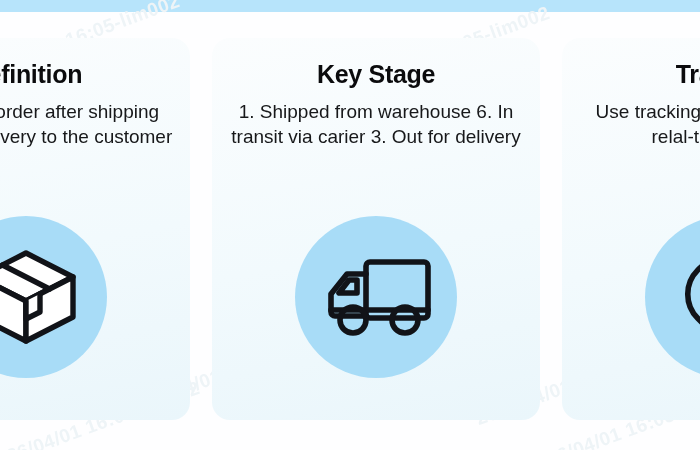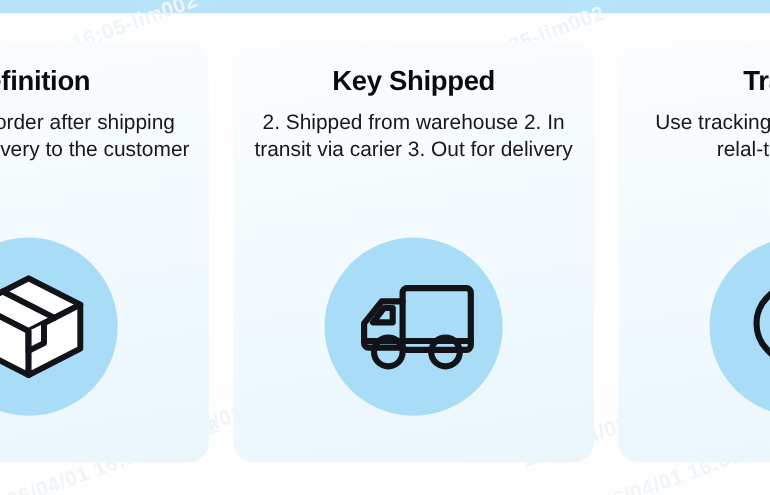--- a/index.html
+++ b/index.html
@@ -132,22 +132,22 @@
               <path d="M28.5 18 L75.5 42"></path>
 
               <path d="M52 54 L52 72 L66 65 L66 47"></path>
             </g>
           </svg>
         </span>
       </div>
     </div>
 
     <div class="card">
-      <div class="card-title">Key Shipped</div>
-      <div class="card-body">2. Shipped from warehouse 2. In transit via carier 3. Out for delivery</div>
+      <div class="card-title">Key Stage</div>
+      <div class="card-body">1. Shipped from warehouse 6. In transit via carier 3. Out for delivery</div>
       <div class="icon-circle">
         <span>
           <svg width="114" height="86" viewBox="0 0 114 86">
             <g fill="none" stroke="#111318" stroke-width="5.6" stroke-linejoin="round" stroke-linecap="round">
 
               <rect x="47" y="8" width="62" height="56" rx="4"></rect>
 
               <path d="M47 20 H28 L12 40 V58 a4 4 0 0 0 4 4 H47"></path>
 
               <path d="M38 26 H30 L20 39 H38 Z"></path>

